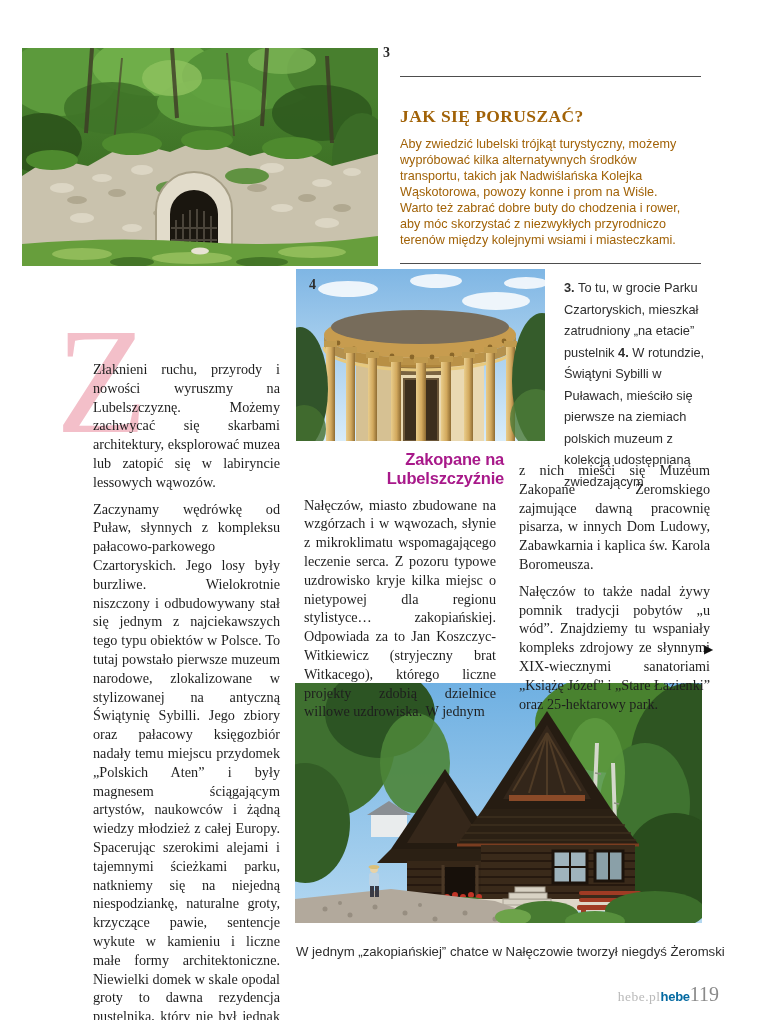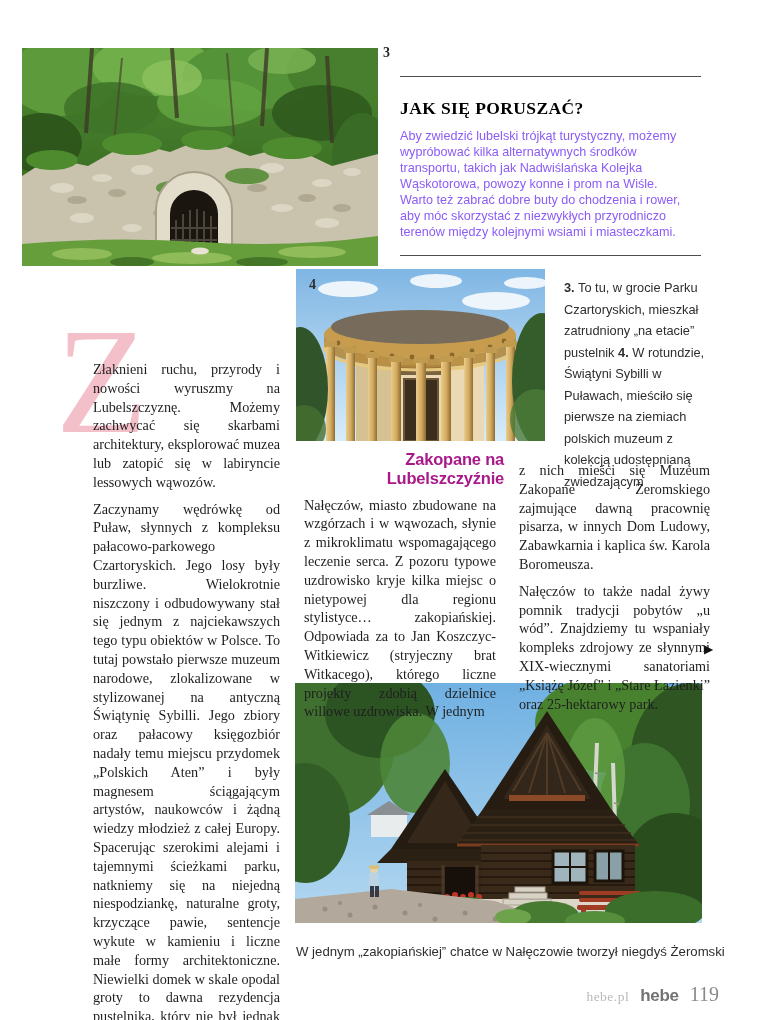--- a/index.html
+++ b/index.html
@@ -17,26 +17,26 @@
     font-size:14px; font-weight:bold; color:#2a2a2a; z-index:3;
   }
 
   
   .infobox {
     position:absolute; left:400px; top:76px; width:301px;
     border-top:1px solid #4d4d4d; border-bottom:1px solid #4d4d4d;
     padding:13px 0 15px 0;
   }
   .infobox h2 {
-    margin:8px 0 9px 0; font-family:"Liberation Serif", serif;
-    font-size:17.5px; font-weight:bold; letter-spacing:.4px; color:#000000;
+    margin:16px 0 9px 0; font-family:"Liberation Serif", serif;
+    font-size:17.5px; font-weight:bold; letter-spacing:.4px; color:#a16207;
   }
   .infobox p {
     margin:0; width:294px; font-family:"Liberation Sans", sans-serif;
-    font-size:12.6px; line-height:16px; color:#8b5cf6;
+    font-size:12.6px; line-height:16px; color:#a16207;
   }
 
   
   .fig-caption {
     position:absolute; left:564px; top:277px; width:154px;
     font-family:"Liberation Sans", sans-serif; font-size:12.8px;
     line-height:21.5px; color:#2e2e2e;
   }
 
   
@@ -65,24 +65,24 @@
     font-size:12px; color:#111; font-family:"DejaVu Sans", sans-serif;
   }
 
   .photo-caption {
     position:absolute; left:296px; top:931px; width:430px;
     font-family:"Liberation Sans", sans-serif; font-size:13.2px; color:#2e2e2e;
   }
 
   .footer {
     position:absolute; top:983px; right:56px;
-    display:flex; align-items:baseline; gap:11px;text-align:center;
+    display:flex; align-items:baseline; text-align:center;
   }
   .footer .site   { font-family:"Liberation Serif", serif; font-size:13.5px; color:#b9b9b9; letter-spacing:.5px; }
-  .footer .brand  { font-family:"Liberation Sans", sans-serif; font-weight:bold; font-size:17px; color:#737373; letter-spacing:-.3px; }
+  .footer .brand  { font-family:"Liberation Sans", sans-serif; font-weight:bold; font-size:13px; color:#0369a1; letter-spacing:-.3px; }
   .footer .pagenum{ font-family:"Liberation Serif", serif; font-size:20px; color:#8a8a8a; }
 </style>
 </head>
 <body>
 
 <div class="page">
 
   <div class="photo" style="left:22px; top:48px; width:356px; height:218px;">
     <svg width="356" height="218" viewBox="0 0 356 218">
       <defs>

